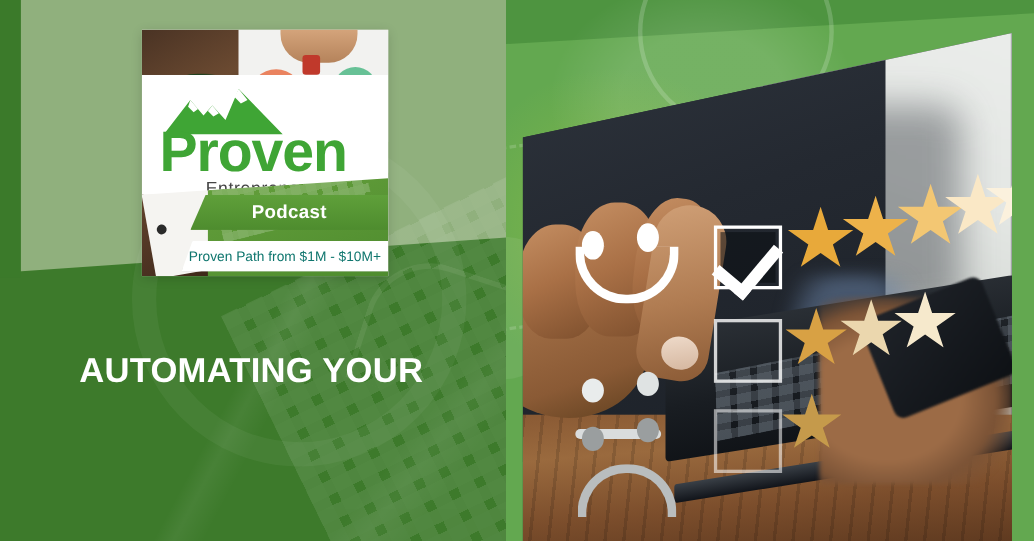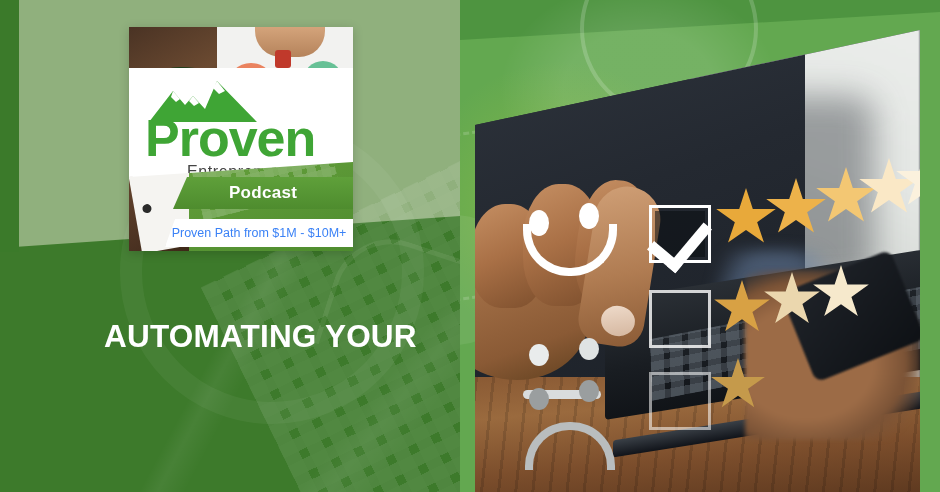--- a/index.html
+++ b/index.html
@@ -362,36 +362,36 @@
   }
   .lc-tag-band{
     position:absolute;left:36px;top:192px;width:188px;height:28px;
     background:#fff;
     clip-path:polygon(10px 0, 188px 0, 188px 28px, 0 28px);
     box-shadow:0 1px 3px rgba(0,0,0,.18);
   }
   .tag-word{
     position:absolute;left:0;top:0;width:188px;height:28px;
     display:flex;align-items:center;justify-content:center;
-    color:#3b82f6;font-size:12.5px;font-weight:400;
+    color:#0f766e;font-size:12.5px;font-weight:400;
     font-family:"Liberation Sans", sans-serif;
   }
 
   
   .headline{
     position:absolute;left:72px;top:318px;width:400px;
     color:#fff;
     font-family:"Liberation Sans", sans-serif;
     font-weight:700;
     font-size:31.5px;
     line-height:36px;
     letter-spacing:.2px;
     text-transform:uppercase;
   }
-  .headline div{white-space:nowrap;margin-left:32px;}
+  .headline div{white-space:nowrap;}
   .subline{
     position:absolute;left:120px;top:411px;
     color:#fff;
     font-family:"Liberation Sans", sans-serif;
     font-weight:400;
     font-size:27px;
     line-height:32px;
     letter-spacing:.6px;
     text-transform:uppercase;
   }

